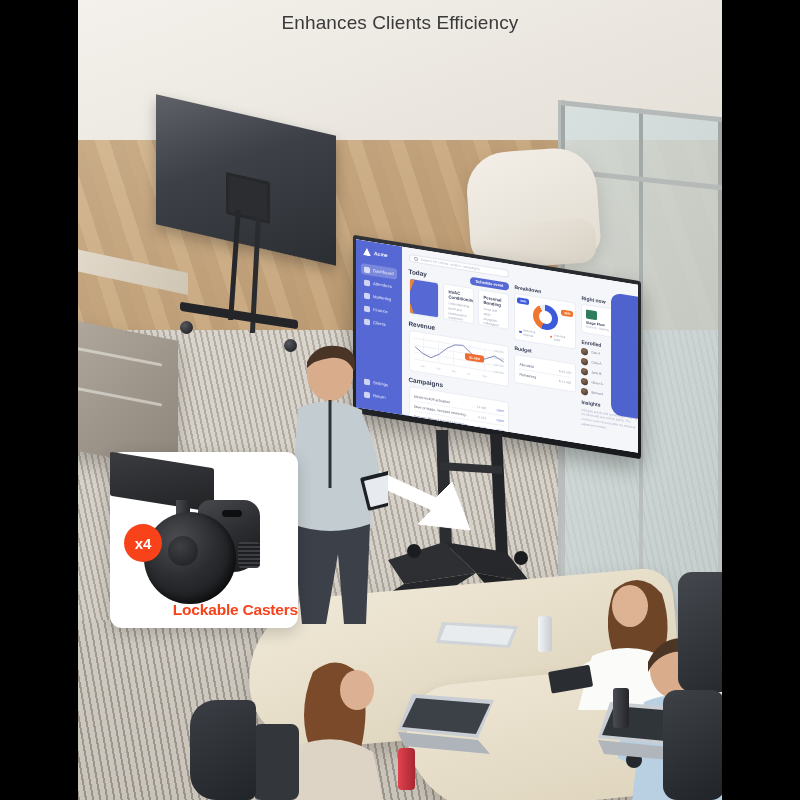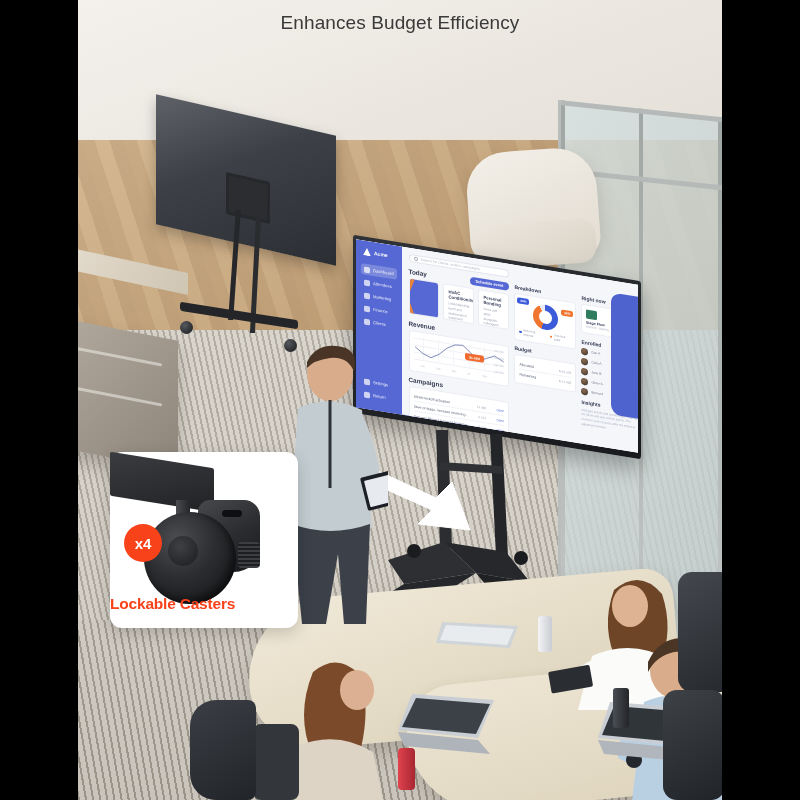--- a/index.html
+++ b/index.html
@@ -316,21 +316,21 @@
   }
 
   
   .inset {
     position:absolute; left:32px; top:452px; width:188px; height:176px;
     background:#fff; border-radius:12px;
     box-shadow:0 5px 16px rgba(0,0,0,.18);
     z-index:30;
   }
   .inset-label {
-    position:absolute; left:0; right:0; bottom:15px; text-align:left;
+    position:absolute; left:0; right:0; bottom:9px; text-align:right;
     font-size:15.5px; font-weight:bold; color:#f8421a; letter-spacing:-.2px;
   }
   .x4 {
     position:absolute; left:14px; top:72px; width:38px; height:38px;
     border-radius:50%; background:#f8421a; color:#fff;
     font-size:15px; font-weight:bold;
     display:flex; align-items:center; justify-content:center;
     z-index:3;
   }
   .inset-bar {
@@ -706,17 +706,17 @@
       <div class="wheel-body"></div>
       <div class="wheel-slot"></div>
       <div class="wheel-lock"></div>
       <div class="wheel-main"></div>
       <div class="wheel-hub"></div>
       <div class="x4">x4</div>
       <div class="inset-label">Lockable Casters</div>
     </div>
 
     <div class="head">
-      <div class="subtitle">Enhances Budget Efficiency</div>
+      <div class="subtitle">Enhances Clients Efficiency</div>
     </div>
 
   </div>
 </div>
 
 </body></html>

